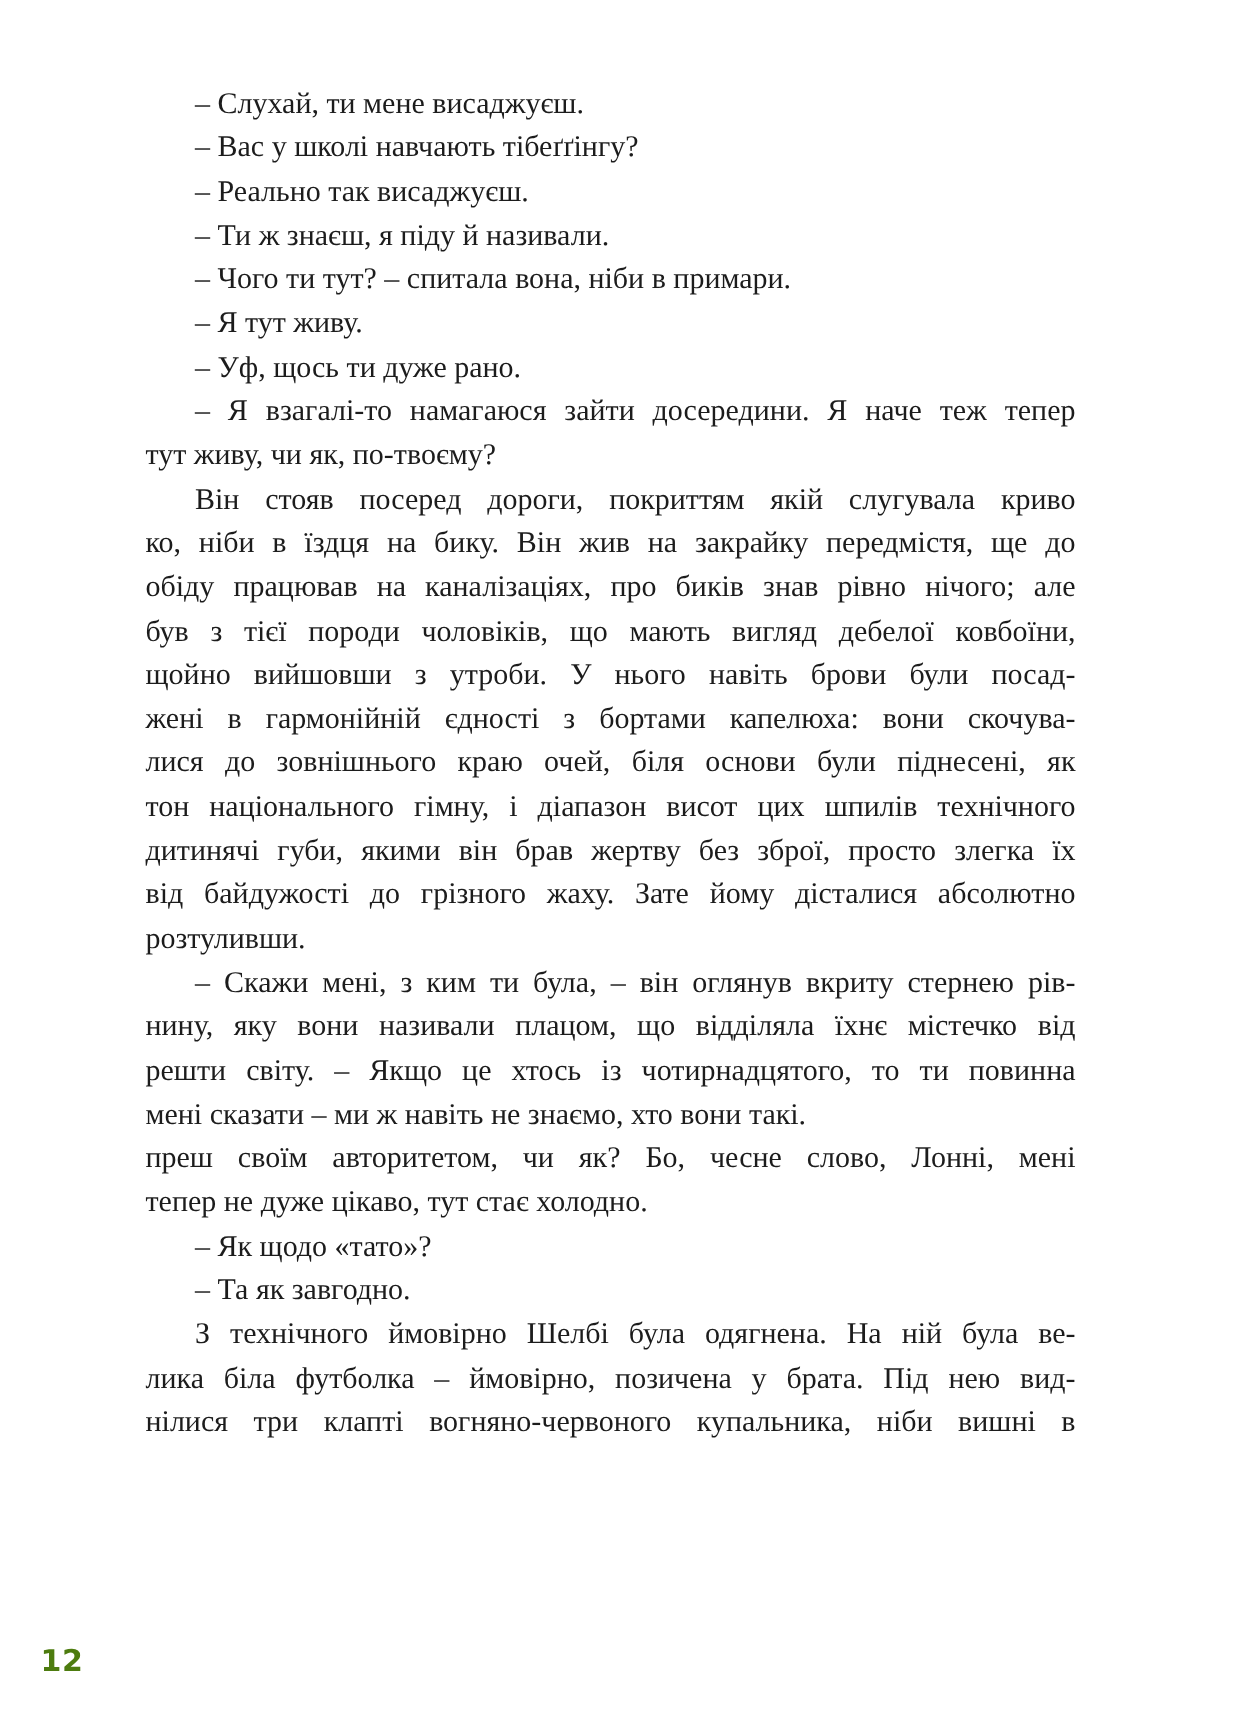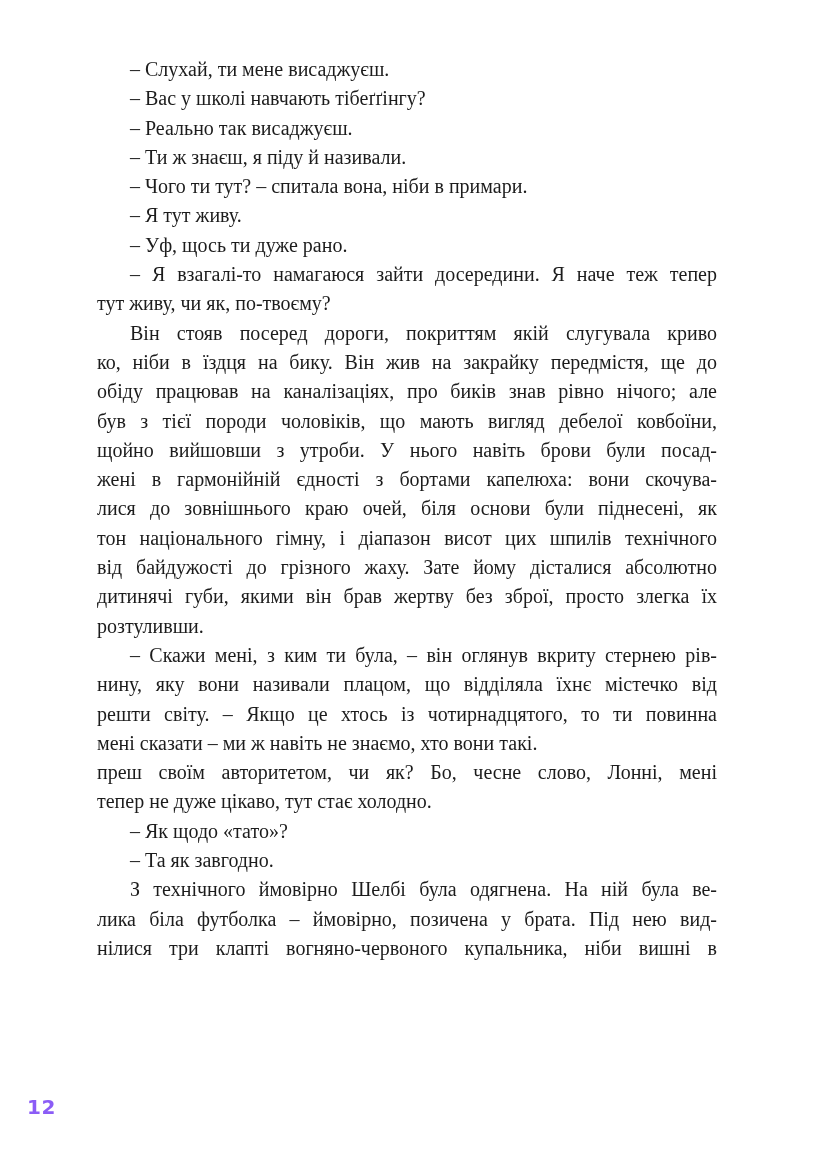--- a/index.html
+++ b/index.html
@@ -38,21 +38,21 @@
     text-indent: 33px;
   }
   .page-number {
     position: absolute;
     left: 27px;
     top: 1097px;
     font-family: "DejaVu Sans", "Liberation Sans", sans-serif;
     font-weight: 700;
     font-size: 20px;
     line-height: 20px;
-    color: #8b5cf6;
+    color: #4d7c0f;
     letter-spacing: 0.5px;
   }
 </style>
 </head>
 <body>
 
 <div class="page">
   <div class="text-block">
     <div class="ln in">– Слухай, ти мене висаджуєш.</div>
     <div class="ln in">– Вас у школі навчають тібеґґінгу?</div>
@@ -64,22 +64,22 @@
     <div class="ln in j">– Я взагалі-то намагаюся зайти досередини. Я наче теж тепер</div>
     <div class="ln">тут живу, чи як, по-твоєму?</div>
     <div class="ln in j">Він стояв посеред дороги, покриттям якій слугувала криво</div>
     <div class="ln j">ко, ніби в їздця на бику. Він жив на закрайку передмістя, ще до</div>
     <div class="ln j">обіду працював на каналізаціях, про биків знав рівно нічого; але</div>
     <div class="ln j">був з тієї породи чоловіків, що мають вигляд дебелої ковбоїни,</div>
     <div class="ln j">щойно вийшовши з утроби. У нього навіть брови були посад-</div>
     <div class="ln j">жені в гармонійній єдності з бортами капелюха: вони скочува-</div>
     <div class="ln j">лися до зовнішнього краю очей, біля основи були піднесені, як</div>
     <div class="ln j">тон національного гімну, і діапазон висот цих шпилів технічного</div>
+    <div class="ln j">дитинячі губи, якими він брав жертву без зброї, просто злегка їх</div>
     <div class="ln j">від байдужості до грізного жаху. Зате йому дісталися абсолютно</div>
-    <div class="ln j">дитинячі губи, якими він брав жертву без зброї, просто злегка їх</div>
     <div class="ln">розтуливши.</div>
     <div class="ln in j">– Скажи мені, з ким ти була, – він оглянув вкриту стернею рів-</div>
     <div class="ln j">нину, яку вони називали плацом, що відділяла їхнє містечко від</div>
     <div class="ln j">решти світу. – Якщо це хтось із чотирнадцятого, то ти повинна</div>
     <div class="ln">мені сказати – ми ж навіть не знаємо, хто вони такі.</div>
     <div class="ln j">преш своїм авторитетом, чи як? Бо, чесне слово, Лонні, мені</div>
     <div class="ln">тепер не дуже цікаво, тут стає холодно.</div>
     <div class="ln in">– Як щодо «тато»?</div>
     <div class="ln in">– Та як завгодно.</div>
     <div class="ln in j">З технічного ймовірно Шелбі була одягнена. На ній була ве-</div>

